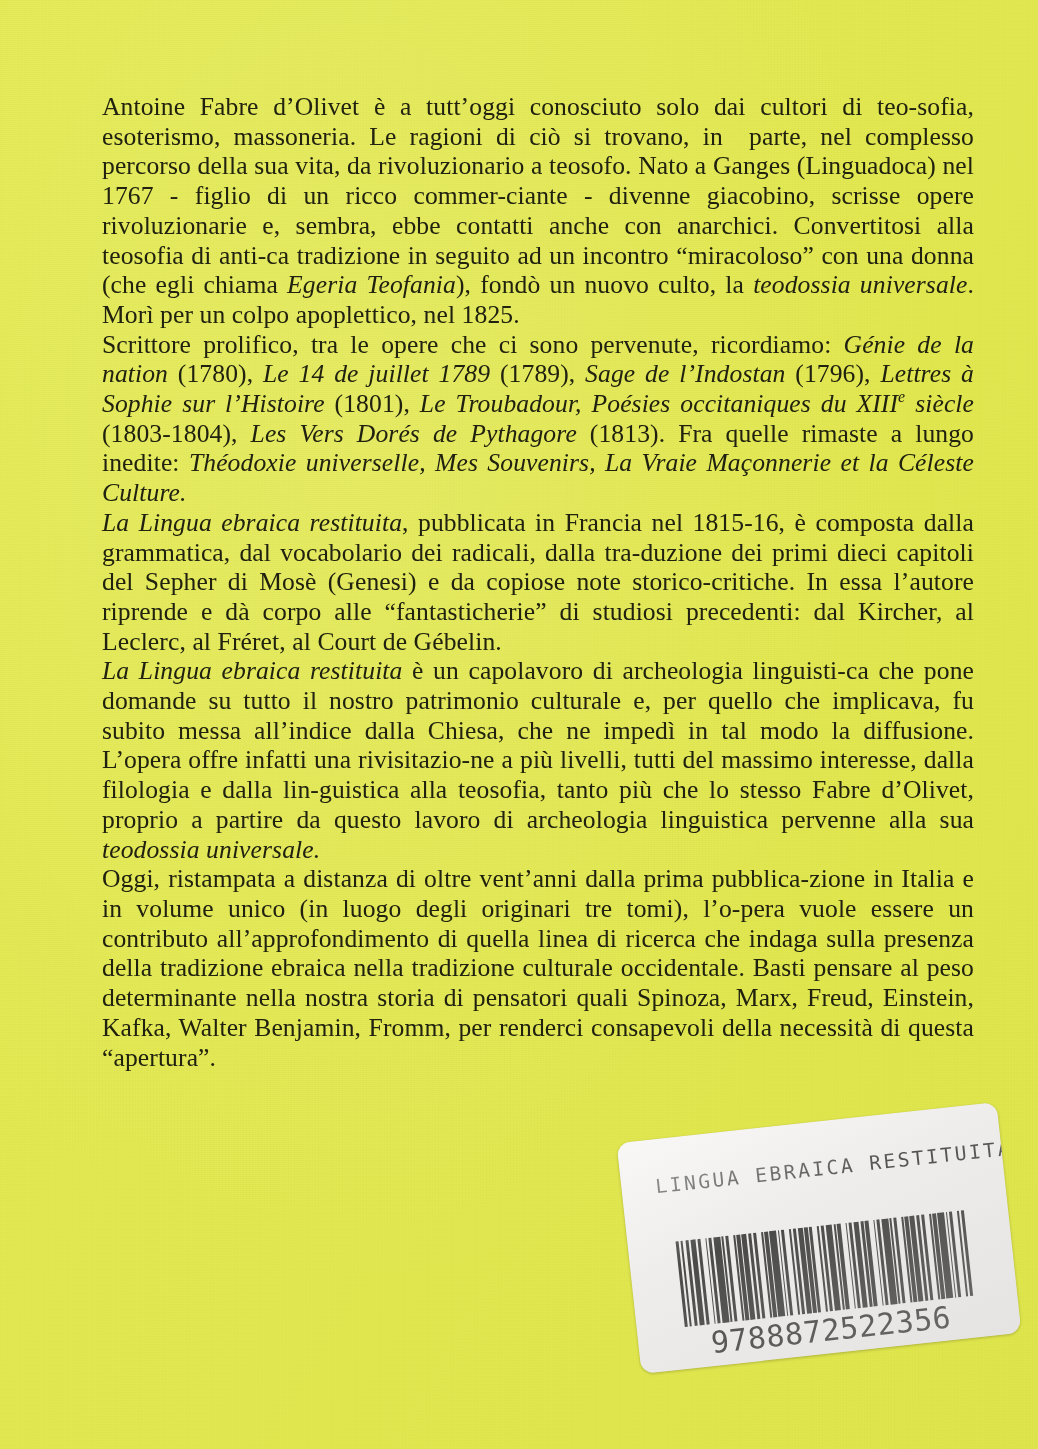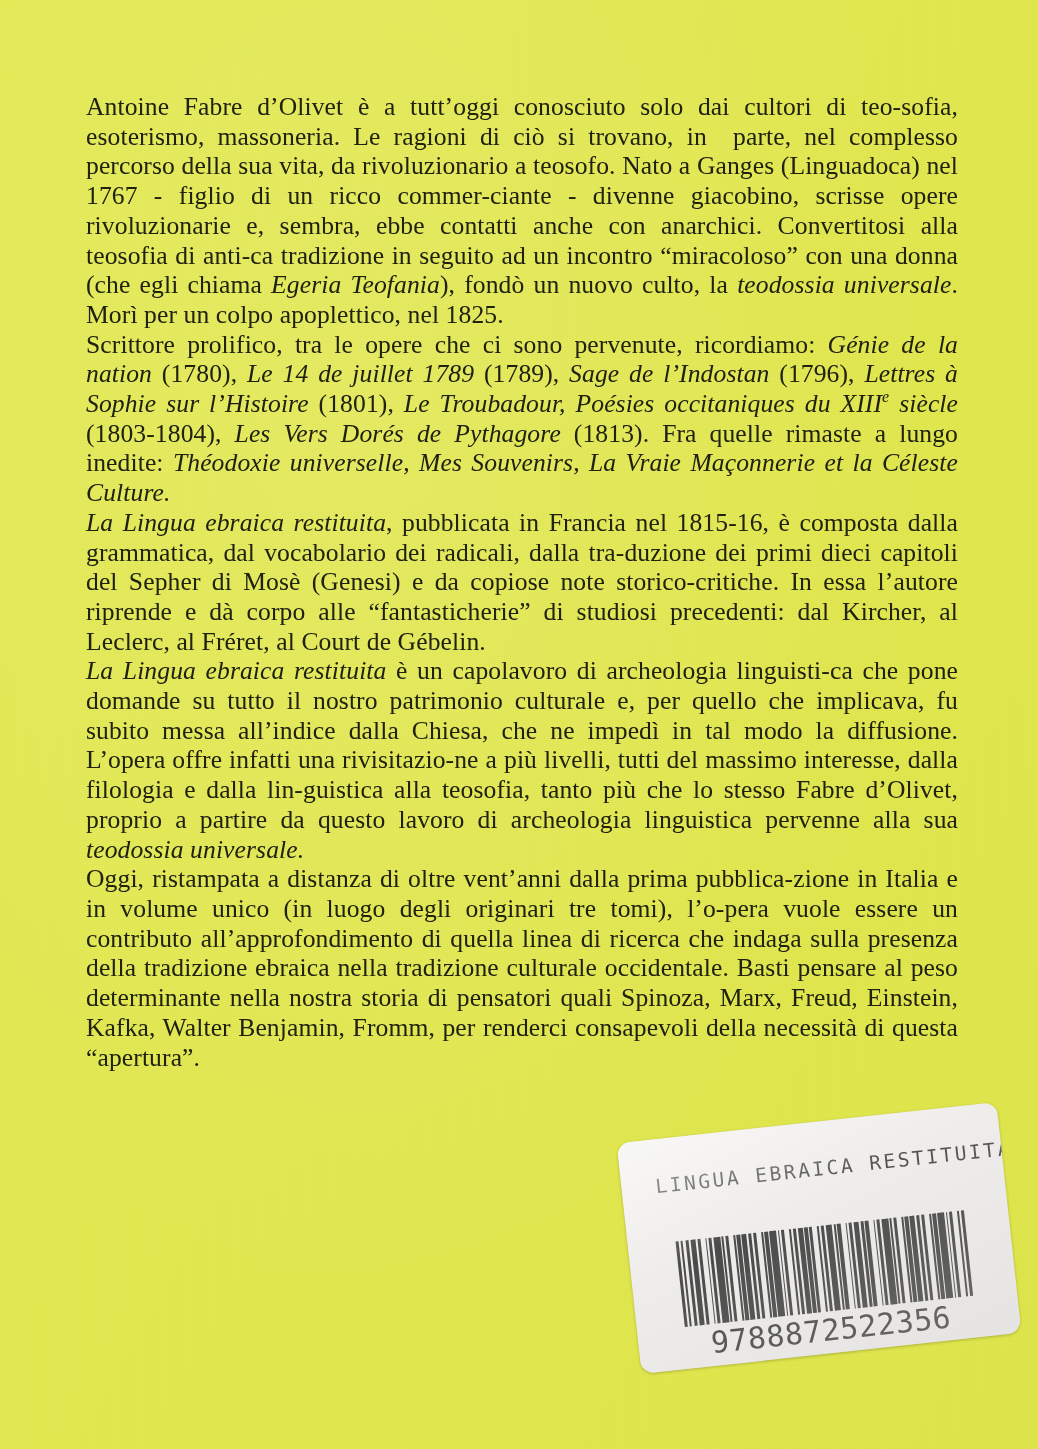--- a/index.html
+++ b/index.html
@@ -31,21 +31,21 @@
     opacity: 0.20;
     background-image:
       repeating-linear-gradient(0deg, rgba(0,0,0,0.05) 0px, rgba(0,0,0,0.05) 1px, rgba(255,255,255,0.04) 1px, rgba(255,255,255,0.04) 2px),
       repeating-linear-gradient(90deg, rgba(0,0,0,0.035) 0px, rgba(0,0,0,0.035) 1px, rgba(255,255,255,0.03) 1px, rgba(255,255,255,0.03) 3px);
     pointer-events: none;
     z-index: 2;
   }
 
   .blurb {
     position: absolute;
-    left: 86px;
+    left: 102px;
     top: 92px;
     width: 872px;
     z-index: 3;
   }
 
   .para {
     margin: 0;
     font-size: 25.6px;
     line-height: 29.7px;
     color: #20210f;

